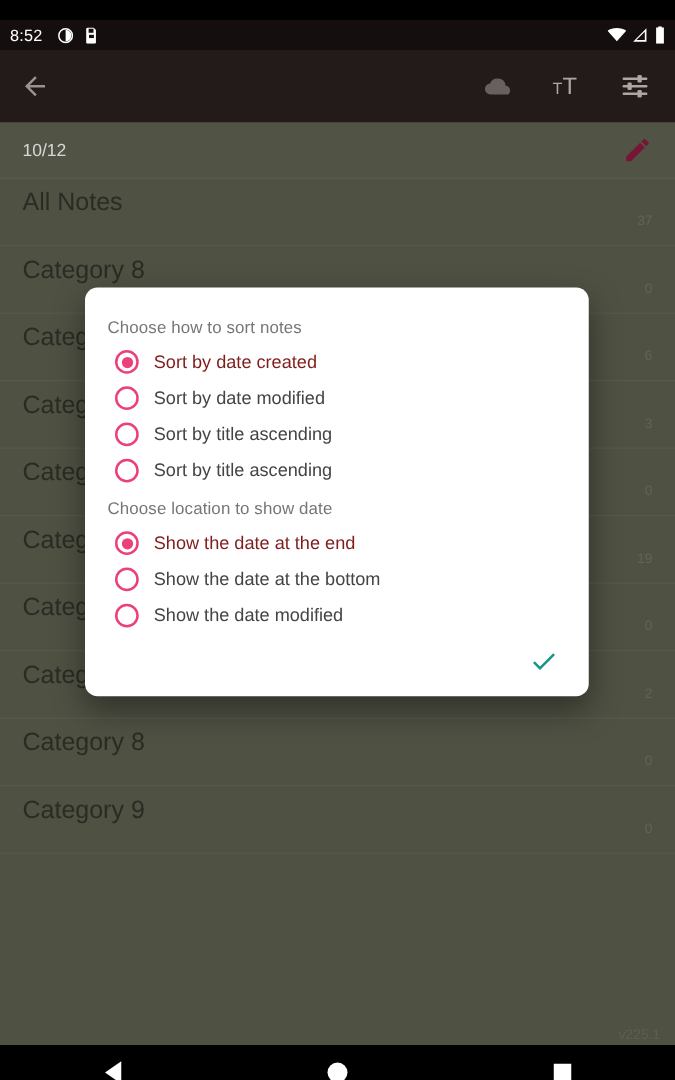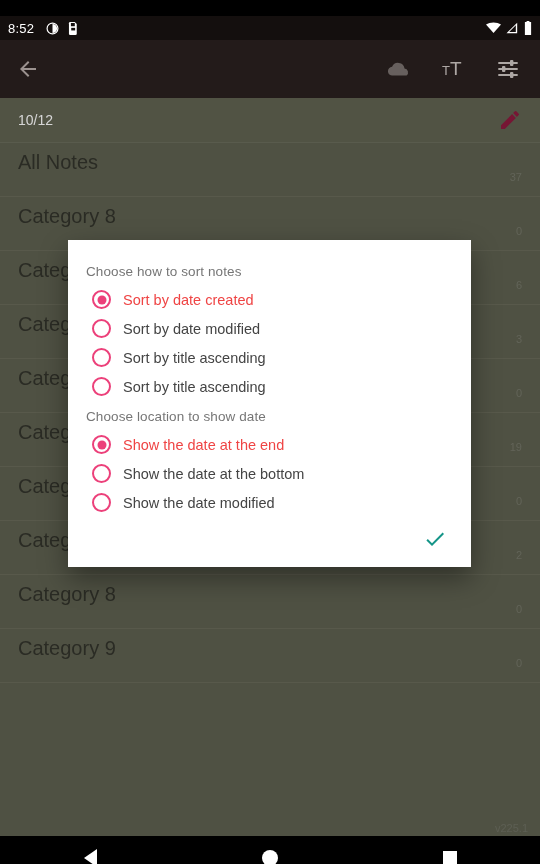--- a/index.html
+++ b/index.html
@@ -59,22 +59,22 @@
   }
 
   
   .scrim {
     position:absolute; top:24px; left:0; width:540px; height:796px;
     background:rgba(0,0,0,0.16);
   }
 
   
   .dialog {
-    position:absolute; left:68px; top:224px; width:403px;
-    background:#fff; border-radius:0;
+    position:absolute; left:68px; top:214px; width:403px;
+    background:#fff; border-radius:10px;
     box-shadow:0 11px 26px rgba(0,0,0,0.40);
     padding:16px 0 0 0;
   }
   .section-title {
     font-size:13.5px; color:#767676;
     padding:8px 0 6px 18px; letter-spacing:.1px;
   }
   .opt {
     display:flex; align-items:center;
     padding:3px 0 3px 24px; min-height:29px; cursor:pointer;
@@ -83,21 +83,21 @@
     width:19px; height:19px; border-radius:50%;
     border:2px solid #EC407A; flex:0 0 auto;
     position:relative; margin-right:12px;
   }
   .radio.checked::after {
     content:""; position:absolute; left:50%; top:50%;
     width:9px; height:9px; border-radius:50%;
     background:#EC407A; transform:translate(-50%,-50%);
   }
   .opt-label { font-size:14.5px; color:#444444; }
-  .opt.selected .opt-label { color:#ef4444; }
+  .opt.selected .opt-label { color:#7f1d1d; }
   .dialog-actions {
     display:flex; justify-content:flex-end;
     padding:10px 24px 16px 0;
   }
   .confirm { cursor:pointer; display:flex; align-items:center; }
 
   
   .navbar {
     position:absolute; bottom:0; left:0; width:540px; height:44px;
     background:#000; display:flex; align-items:center; justify-content:space-around;

